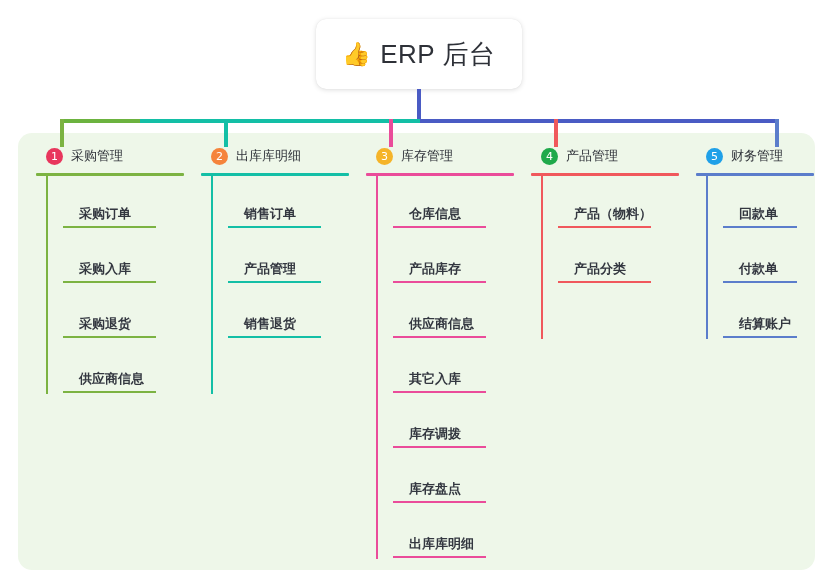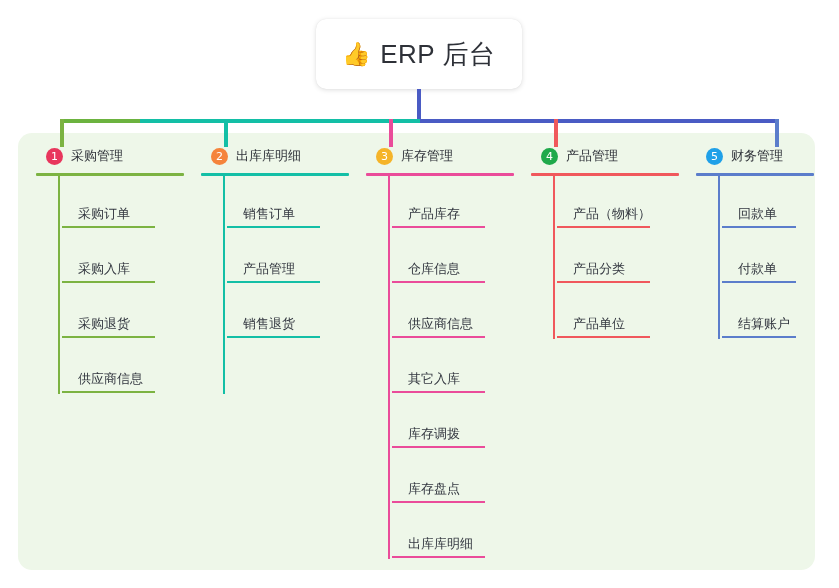--- a/index.html
+++ b/index.html
@@ -113,22 +113,23 @@
   }
   .head-rule {
     height: 3px;
     margin-top: 5px;
     border-radius: 1px;
   }
 
   
   .leaves {
     position: relative;
-    margin-left: 22px;
-    padding-left: 4px;
+    margin-left: 10px;
+    padding-left: 17px;
+    font-weight: bold;
   }
   .spine {
     position: absolute;
     left: 0;
     top: 0;
     width: 2px;
   }
   .leaf {
     position: relative;
     height: 55px;
@@ -223,25 +224,25 @@
     </div>
     <div class="branch" style="left: 366px; width: 148px;">
       <div class="branch-head">
         <span class="badge" style="background: rgb(245, 180, 41);">3</span>
         <span class="branch-title">库存管理</span>
       </div>
       <div class="head-rule" style="background: rgb(234, 76, 154); width: 148px;"></div>
       <div class="leaves">
         <div class="spine" style="background: rgb(234, 76, 154); height: 383px;"></div>
         <div class="leaf">
+          <span class="leaf-label">仓库信息</span>
+          <div class="leaf-rule" style="background: rgb(234, 76, 154); width: 93px;"></div>
+        </div>
+        <div class="leaf">
           <span class="leaf-label">产品库存</span>
-          <div class="leaf-rule" style="background: rgb(234, 76, 154); width: 93px;"></div>
-        </div>
-        <div class="leaf">
-          <span class="leaf-label">仓库信息</span>
           <div class="leaf-rule" style="background: rgb(234, 76, 154); width: 93px;"></div>
         </div>
         <div class="leaf">
           <span class="leaf-label">供应商信息</span>
           <div class="leaf-rule" style="background: rgb(234, 76, 154); width: 93px;"></div>
         </div>
         <div class="leaf">
           <span class="leaf-label">其它入库</span>
           <div class="leaf-rule" style="background: rgb(234, 76, 154); width: 93px;"></div>
         </div>
@@ -268,24 +269,20 @@
       <div class="leaves">
         <div class="spine" style="background: rgb(240, 88, 92); height: 163px;"></div>
         <div class="leaf">
           <span class="leaf-label">产品（物料）</span>
           <div class="leaf-rule" style="background: rgb(240, 88, 92); width: 93px;"></div>
         </div>
         <div class="leaf">
           <span class="leaf-label">产品分类</span>
           <div class="leaf-rule" style="background: rgb(240, 88, 92); width: 93px;"></div>
         </div>
-        <div class="leaf">
-          <span class="leaf-label">产品单位</span>
-          <div class="leaf-rule" style="background: rgb(240, 88, 92); width: 93px;"></div>
-        </div>
       </div>
     </div>
     <div class="branch" style="left: 696px; width: 118px;">
       <div class="branch-head">
         <span class="badge" style="background: rgb(31, 160, 232);">5</span>
         <span class="branch-title">财务管理</span>
       </div>
       <div class="head-rule" style="background: rgb(91, 125, 203); width: 118px;"></div>
       <div class="leaves">
         <div class="spine" style="background: rgb(91, 125, 203); height: 163px;"></div>

